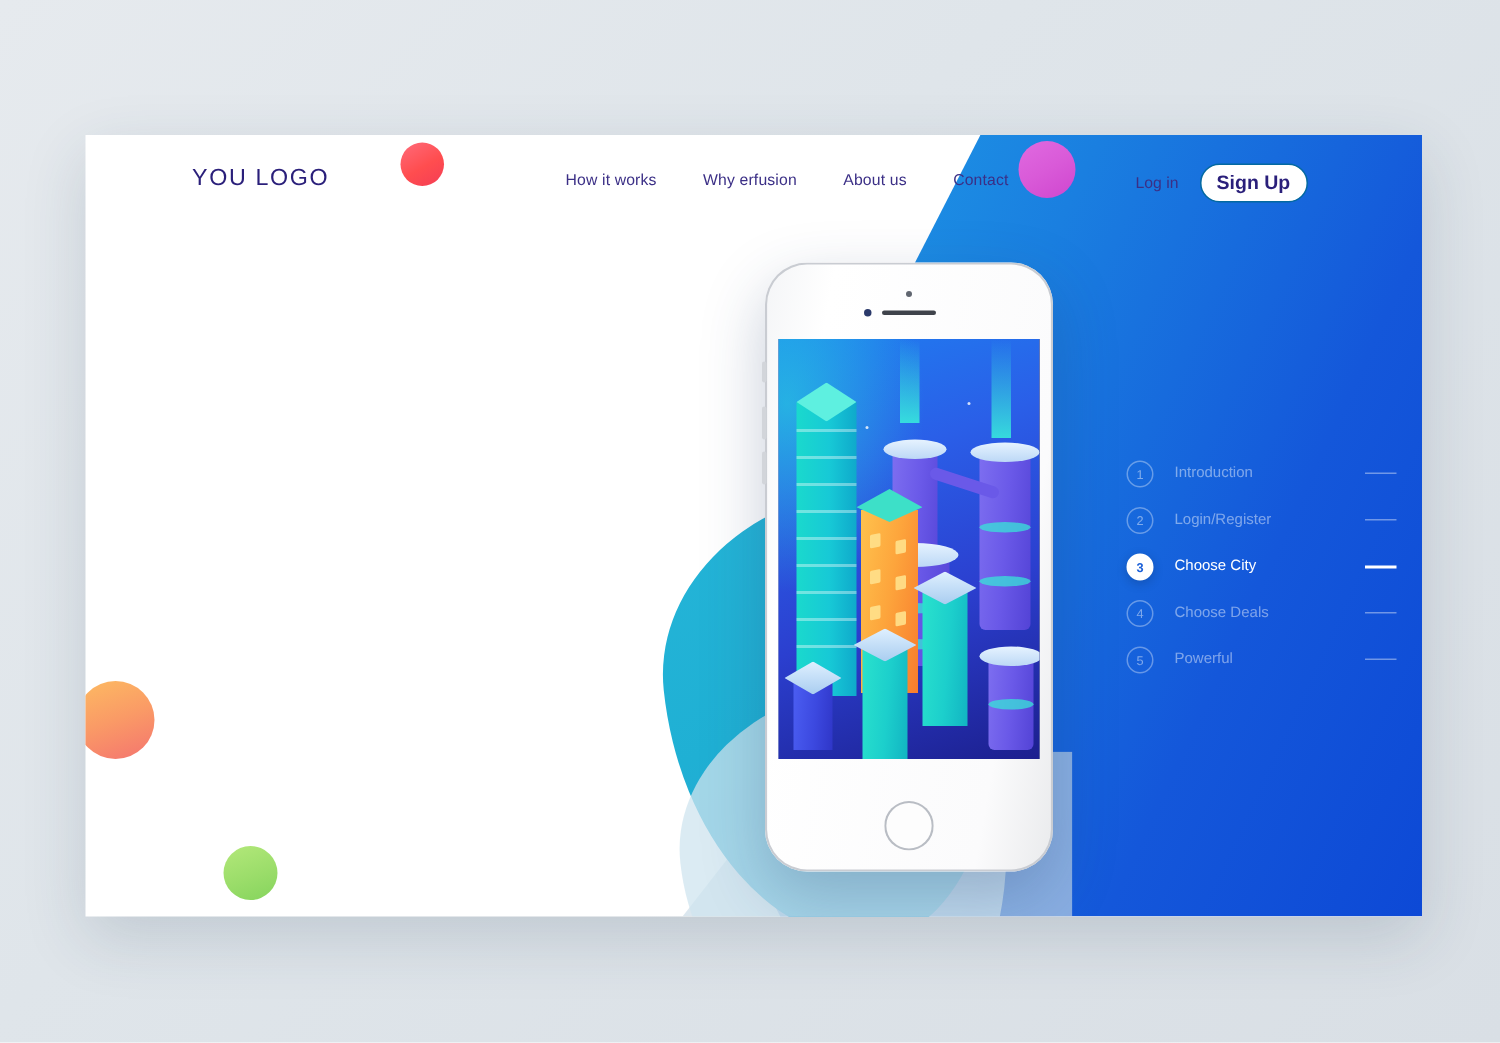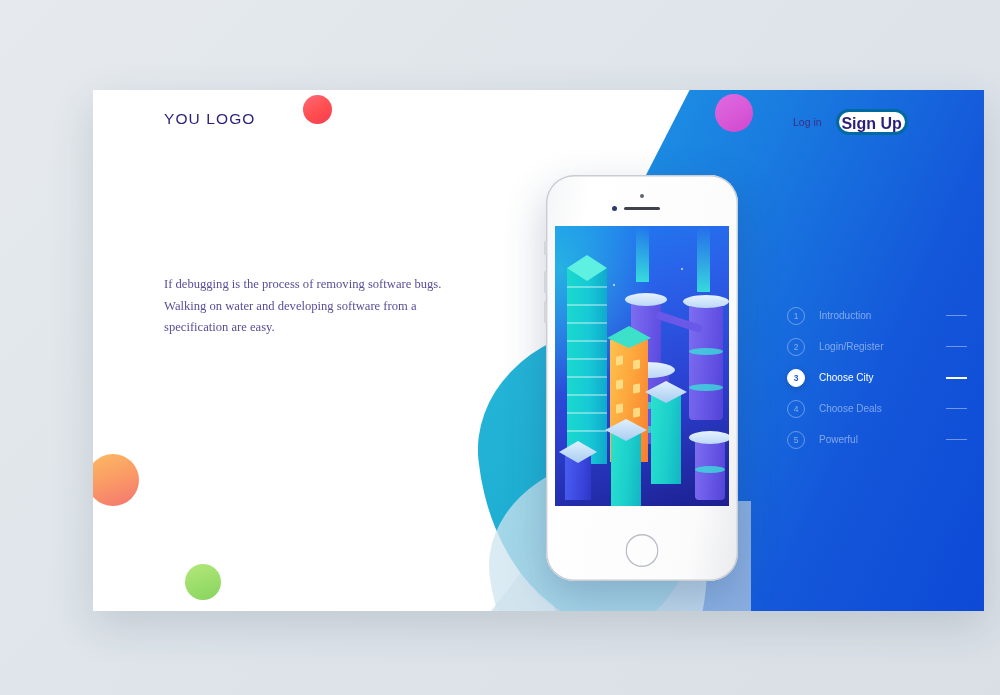--- a/index.html
+++ b/index.html
@@ -19,21 +19,20 @@
   
   #hero-card {
     position: absolute;
     left: 57px;
     top: 90px;
     width: 891px;
     height: 521px;
     background: #ffffff;
     overflow: hidden;
     box-shadow: 0 14px 40px rgba(40,60,90,0.16);
-    margin-left: 36px;
   }
 
   
   .blue-wedge {
     position: absolute;
     right: 0; top: 0;
     width: 460px; height: 521px;
     background: linear-gradient(115deg, #1fa0e8 0%, #1a7fe0 35%, #1457da 70%, #0d49d6 100%);
     clip-path: polygon(100% 0%, 100% 100%, 7% 100%, 0% 88%, 0% 62%, 36% 0%);
   }
@@ -102,25 +101,25 @@
     align-items: center;
     gap: 14px;
   }
   .auth .login {
     font-size: 10.5px;
     color: #3b2f86;
     text-decoration: none;
   }
   .signup-btn {
     width: 72px; height: 26px;
-    border: 3px solid #0369a1;
+    border: 1px solid #0369a1;
     border-radius: 13px;
     background: #fff;
     color: #2a1f7a;
-    font-size: 16px;
+    font-size: 13px;
     font-family: "Liberation Sans", sans-serif;
     font-weight: bold;
     cursor: pointer;
     line-height: 24px;
     text-align: center;
   }
 
   
   .dot { position: absolute; border-radius: 50%; }
   .dot-red {
@@ -426,34 +425,39 @@
 <div id="hero-card">
 
   <div class="blue-wedge"></div>
   <div class="pale-wedge"></div>
   <div class="teal-blob"></div>
   <div class="teal-blob-pale"></div>
 
   <div class="header">
     <div class="logo">YOU LOGO</div>
 
+    <nav class="nav">
+      <a href="#">How it works</a>
+      <a href="#">Why erfusion</a>
+      <a href="#">About us</a>
+      <a href="#">Contact</a>
+    </nav>
 
     <div class="auth">
       <a href="#" class="login">Log in</a>
       <button class="signup-btn">Sign Up</button>
     </div>
   </div>
 
   <div class="dot dot-red"></div>
   <div class="dot dot-magenta"></div>
   <div class="dot dot-orange"></div>
   <div class="dot dot-green"></div>
 
   <div class="hero-copy">
-    <p class="subcopy">If debugging is the process of removing software bugs. Walking on water and developing software from a specification are easy.</p>
   </div>
 
 
   <div class="phone">
     <div class="vol-btn mute-btn"></div>
     <div class="vol-btn vol-1"></div>
     <div class="vol-btn vol-2"></div>
 
     <div class="phone-sensor"></div>
     <div class="phone-cam"></div>

